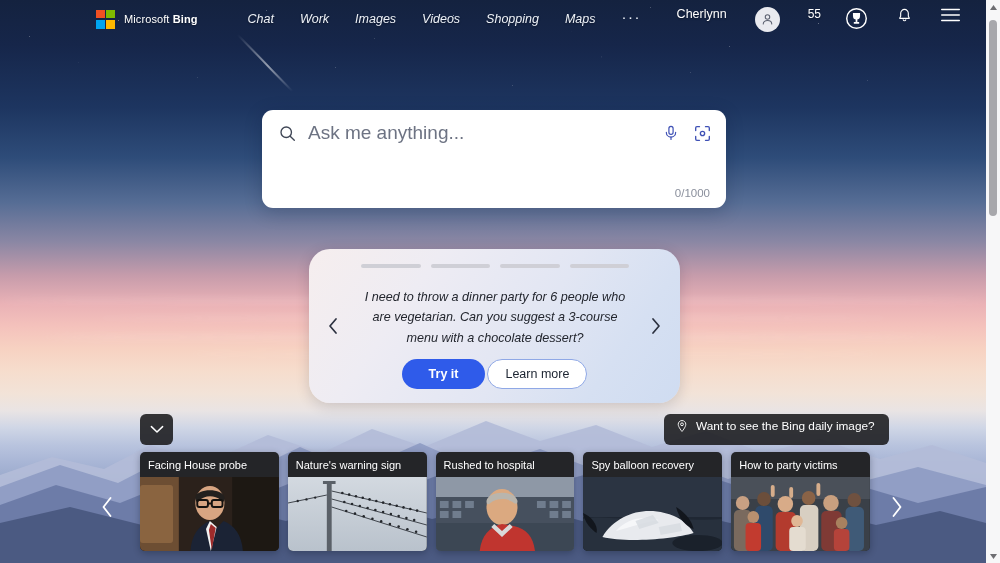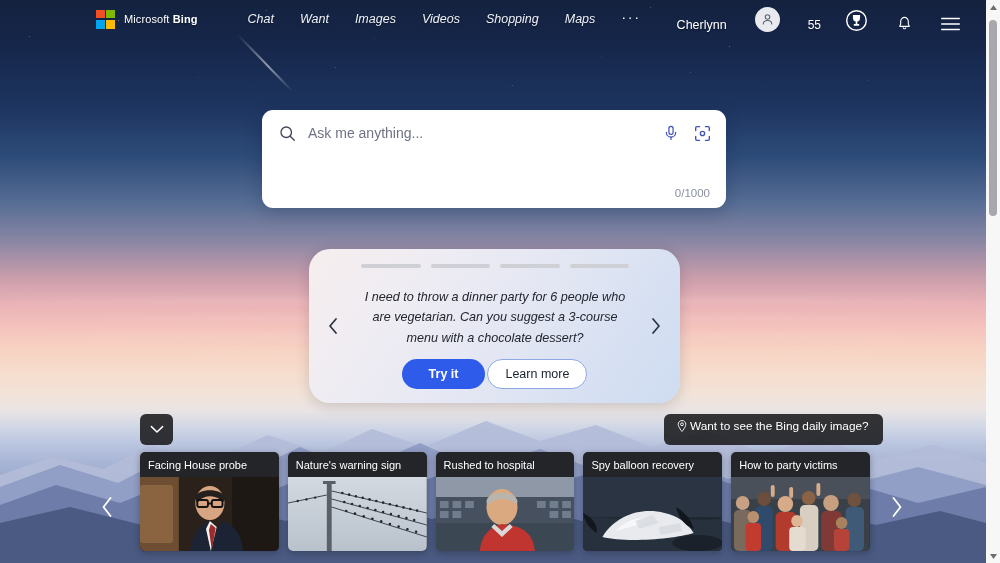--- a/index.html
+++ b/index.html
@@ -140,21 +140,21 @@
     text-shadow: 0 1px 2px rgba(0,0,0,.4);
     font-style: italic;
   }
   .nav-more {
     color: #eef2f8; font-size: 15px; letter-spacing: 1.5px;
     cursor: pointer; line-height: 8px; padding-bottom: 4px;
   }
 
   .header-right {
     margin-left: auto;
-    display: flex; align-items: flex-end; gap: 28px;
+    display: flex; align-items: flex-start; gap: 28px;
     padding-right: 12px;
   }
   .user-name {
     color: #fff; font-size: 12.5px; white-space: nowrap;
     text-shadow: 0 1px 2px rgba(0,0,0,.4);
   }
   .avatar {
     width: 25px; height: 25px; border-radius: 50%;
     background: #e9eaef;
     display: flex; align-items: center; justify-content: center;
@@ -183,21 +183,21 @@
     position: absolute; left: 0; top: 0;
     width: 100%; height: 46px;
     display: flex; align-items: center;
     padding: 0 14px 0 16px;
   }
   .search-input {
     flex: 1;
     border: 0; outline: 0;
     background: transparent;
     font-family: "Liberation Sans", sans-serif;
-    font-size: 14px;
+    font-size: 19px;
     color: #1d2433;
     margin-left: 11px;
   }
   .search-input::placeholder { color: #6d7383; }
   .search-tools { display: flex; align-items: center; gap: 13px; }
   .counter {
     position: absolute; right: 16px; bottom: 9px;
     font-size: 11.5px; color: #8a8f9c;
   }
 
@@ -262,21 +262,21 @@
     cursor: pointer;
   }
   .sugg-arrow.left { left: 12px; }
   .sugg-arrow.right { right: 12px; }
 
   
   .daily-pill {
     position: absolute;
     left: 664px; top: 414px;
     height: 31px;
-    display: flex; align-items: center; gap: 1px;
+    display: flex; align-items: center; gap: 7px;
     padding: 0 14px 8px 11px;
     background: rgba(26,26,28,.88);
     border-radius: 6px;
     color: #fff; font-size: 11.8px;
     cursor: pointer;
     z-index: 25;
   }
 
   
   .expander {
@@ -383,21 +383,21 @@
         <i style="background:#f25022"></i>
         <i style="background:#7fba00"></i>
         <i style="background:#00a4ef"></i>
         <i style="background:#ffb900"></i>
       </span>
       <span class="brand-name"><span>Microsoft </span><b>Bing</b></span>
     </div>
 
     <div class="nav">
       <span class="nav-item">Chat</span>
-      <span class="nav-item">Want</span>
+      <span class="nav-item">Work</span>
       <span class="nav-item">Images</span>
       <span class="nav-item">Videos</span>
       <span class="nav-item">Shopping</span>
       <span class="nav-item">Maps</span>
       <span class="nav-more">···</span>
     </div>
 
     <div class="header-right">
       <span class="user-name">Cherlynn</span>
 

